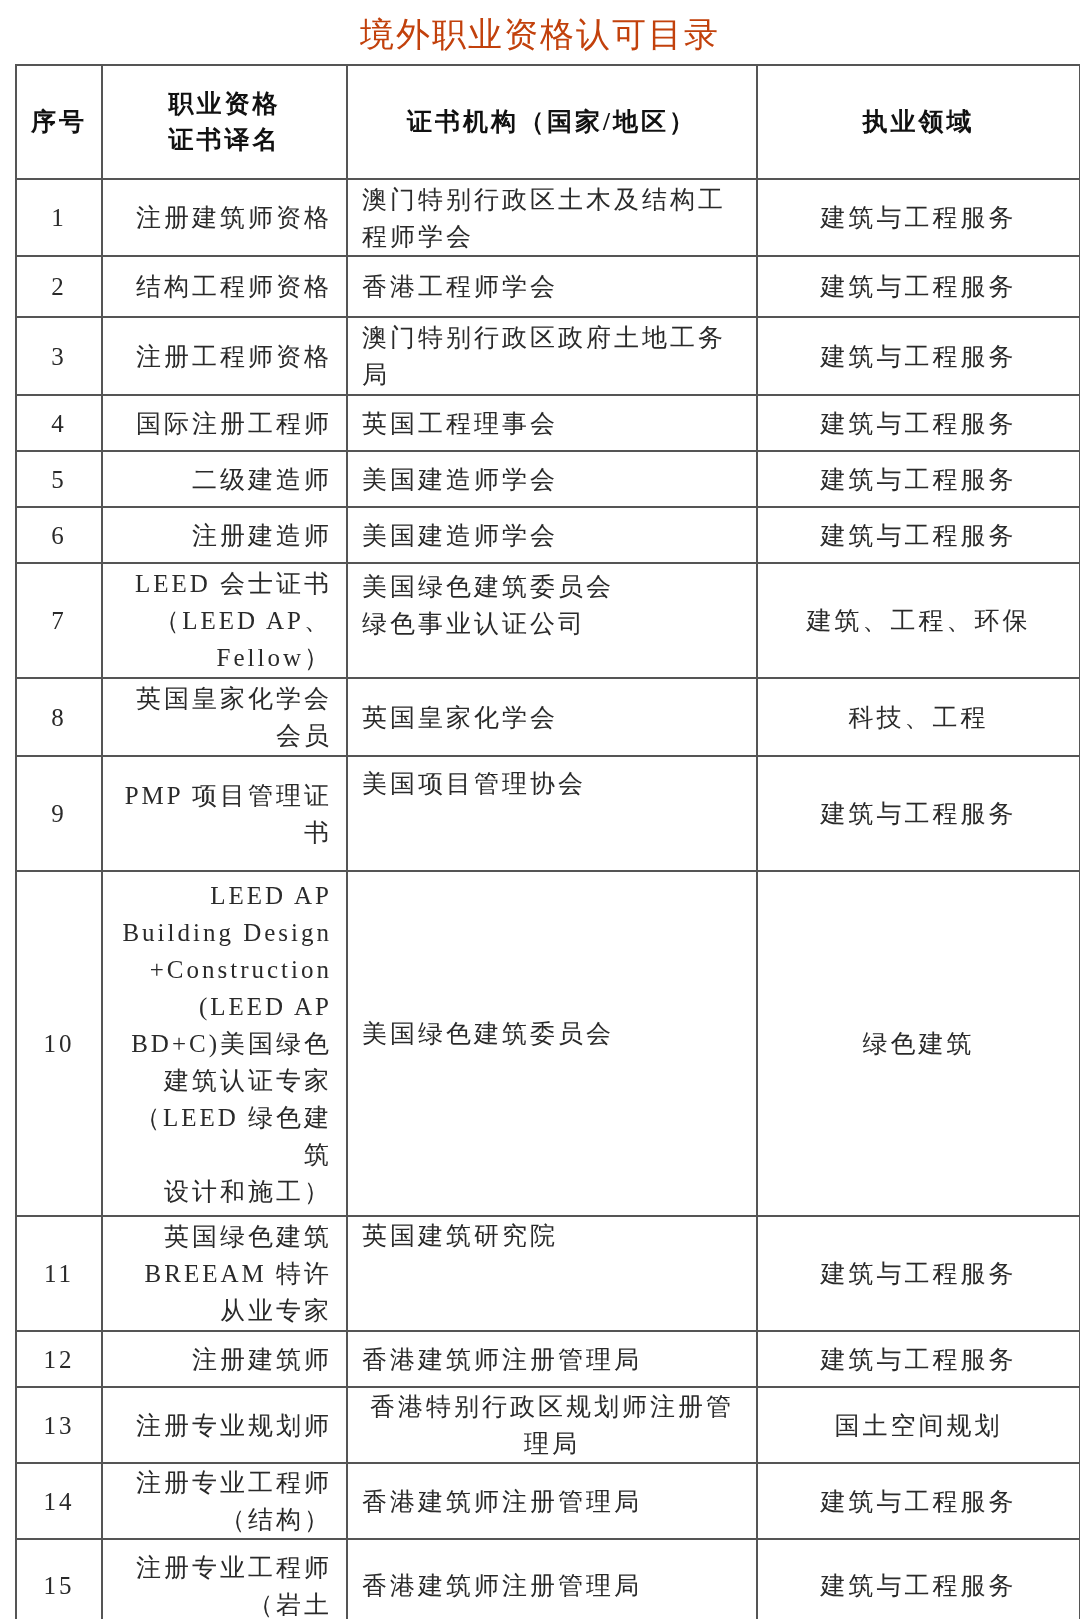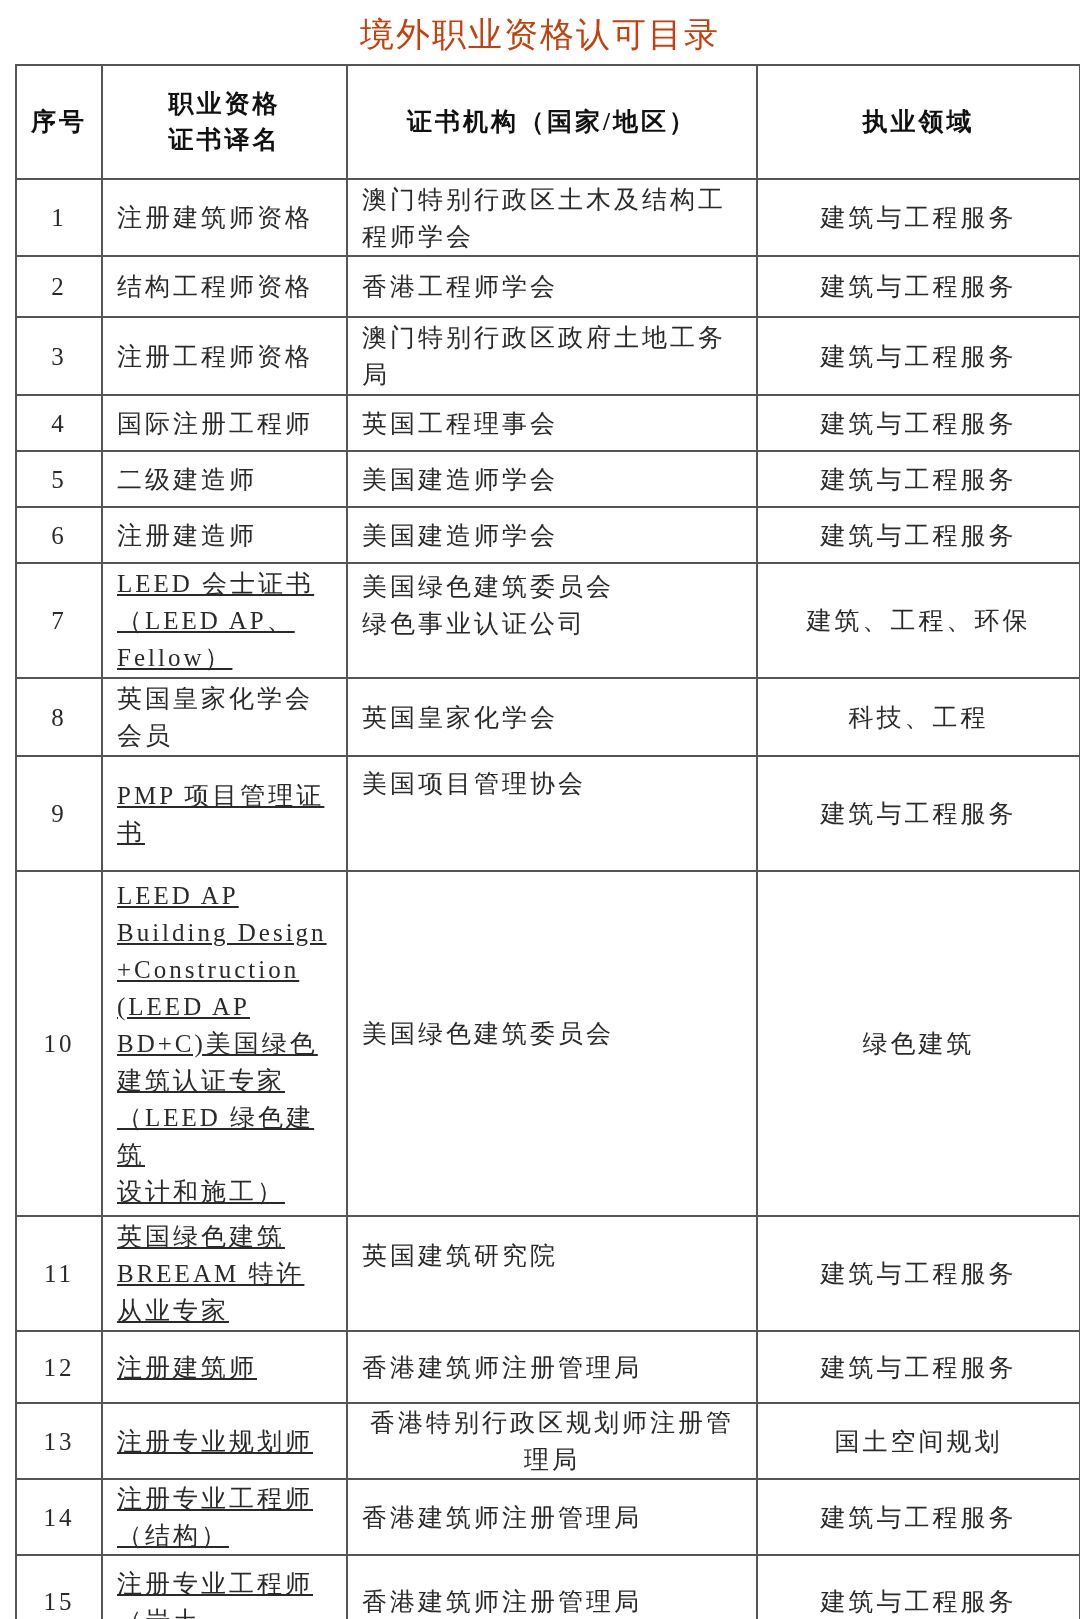--- a/index.html
+++ b/index.html
@@ -26,22 +26,22 @@
   }
   table.catalog th {
     color: #111; font-size: 25px; text-align: center; font-weight: bold;
     line-height: 36px;
   }
   col.c-no { width: 86px; }
   col.c-name { width: 245px; }
   col.c-org { width: 410px; }
   col.c-field { width: 323px; }
   td.no { text-align: center; padding: 0; letter-spacing: 0; font-size: 26px; }
-  td.name { text-align: left; }
-  td.name.center { text-align: left; text-decoration: underline; }
+  td.name { text-align: right; }
+  td.name.center { text-align: right; }
   td.org { text-align: left; }
   td.org.center { text-align: center; font-family: Liberation Serif, serif; }
   td.org.top { vertical-align: top; }
   td.field { text-align: center; border-radius: 13px; }
   .line { display: block; white-space: nowrap; }
 </style>
 </head>
 <body>
 
 <div class="doc-title">境外职业资格认可目录</div>
@@ -191,27 +191,27 @@
       <td class="field">绿色建筑</td>
     </tr>
 
     <tr style="height:115px">
       <td class="no">11</td>
       <td class="name center">
         <span class="line">英国绿色建筑</span>
         <span class="line">BREEAM 特许</span>
         <span class="line">从业专家</span>
       </td>
-      <td class="org top" style="padding-top:20px">
+      <td class="org top" style="">
           <span class="line">英国建筑研究院</span>
         </td>
       <td class="field">建筑与工程服务</td>
     </tr>
 
-    <tr style="height:72px">
+    <tr style="height:56px">
       <td class="no">12</td>
       <td class="name center">
           <span class="line">注册建筑师</span>
         </td>
       <td class="org">
           <span class="line">香港建筑师注册管理局</span>
         </td>
       <td class="field">建筑与工程服务</td>
     </tr>
 

